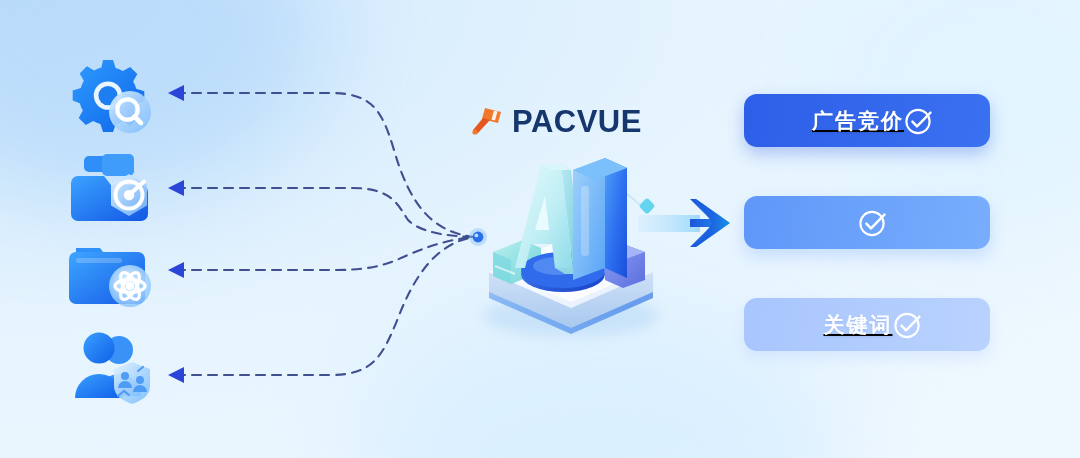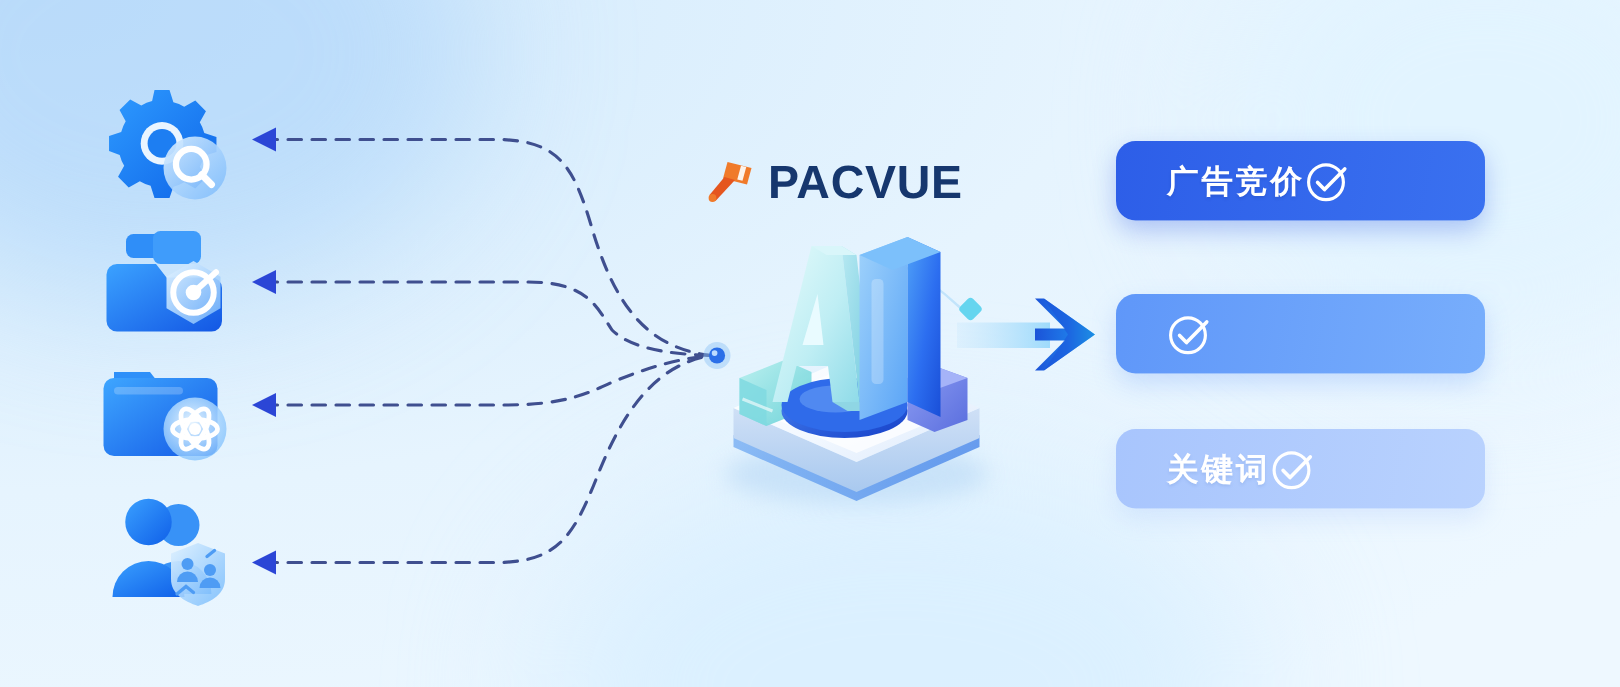--- a/index.html
+++ b/index.html
@@ -39,28 +39,28 @@
   .ai3d svg{display:block;width:230px;height:200px;overflow:visible;}
 
   
   .big-arrow{position:absolute;left:638px;top:193px;width:104px;height:60px;}
   .big-arrow svg{display:block;width:104px;height:60px;}
 
   
   .cards{position:absolute;left:744px;top:94px;width:248px;height:258px;}
   .card{
     position:absolute;left:0;width:246px;height:53px;border-radius:13px;
-    display:flex;align-items:center;justify-content:flex-start;
-    padding:0 22px 0 34px;box-sizing:border-box;
+    display:flex;align-items:center;justify-content:center;
+    padding:0 22px 0 34px;box-sizing:border-box;text-decoration:underline;
   }
   .card.c1{top:0;background:linear-gradient(100deg,#2d5ee8 0%,#3a71f0 100%);
     box-shadow:0 7px 16px rgba(43,86,225,.30);}
   .card.c2{top:102px;background:linear-gradient(100deg,#5f97f9 0%,#78aefc 100%);
     box-shadow:0 7px 16px rgba(95,151,249,.26);}
-  .card.c3{top:192px;background:linear-gradient(100deg,#a8c5fd 0%,#b9d2fe 100%);
+  .card.c3{top:204px;background:linear-gradient(100deg,#a8c5fd 0%,#b9d2fe 100%);
     box-shadow:0 7px 14px rgba(168,197,253,.28);}
   .card-label{
     color:#ffffff;font-size:21px;font-weight:700;letter-spacing:2px;
     text-shadow:0 1px 2px rgba(20,50,130,.18);white-space:nowrap;
   }
   .card.c3 .card-label{color:#ffffff;text-shadow:0 1px 2px rgba(90,130,200,.20);}
   .check-ico{width:30px;height:30px;flex:none;}
   .check-ico svg{display:block;width:30px;height:30px;}
 </style>
 </head>

